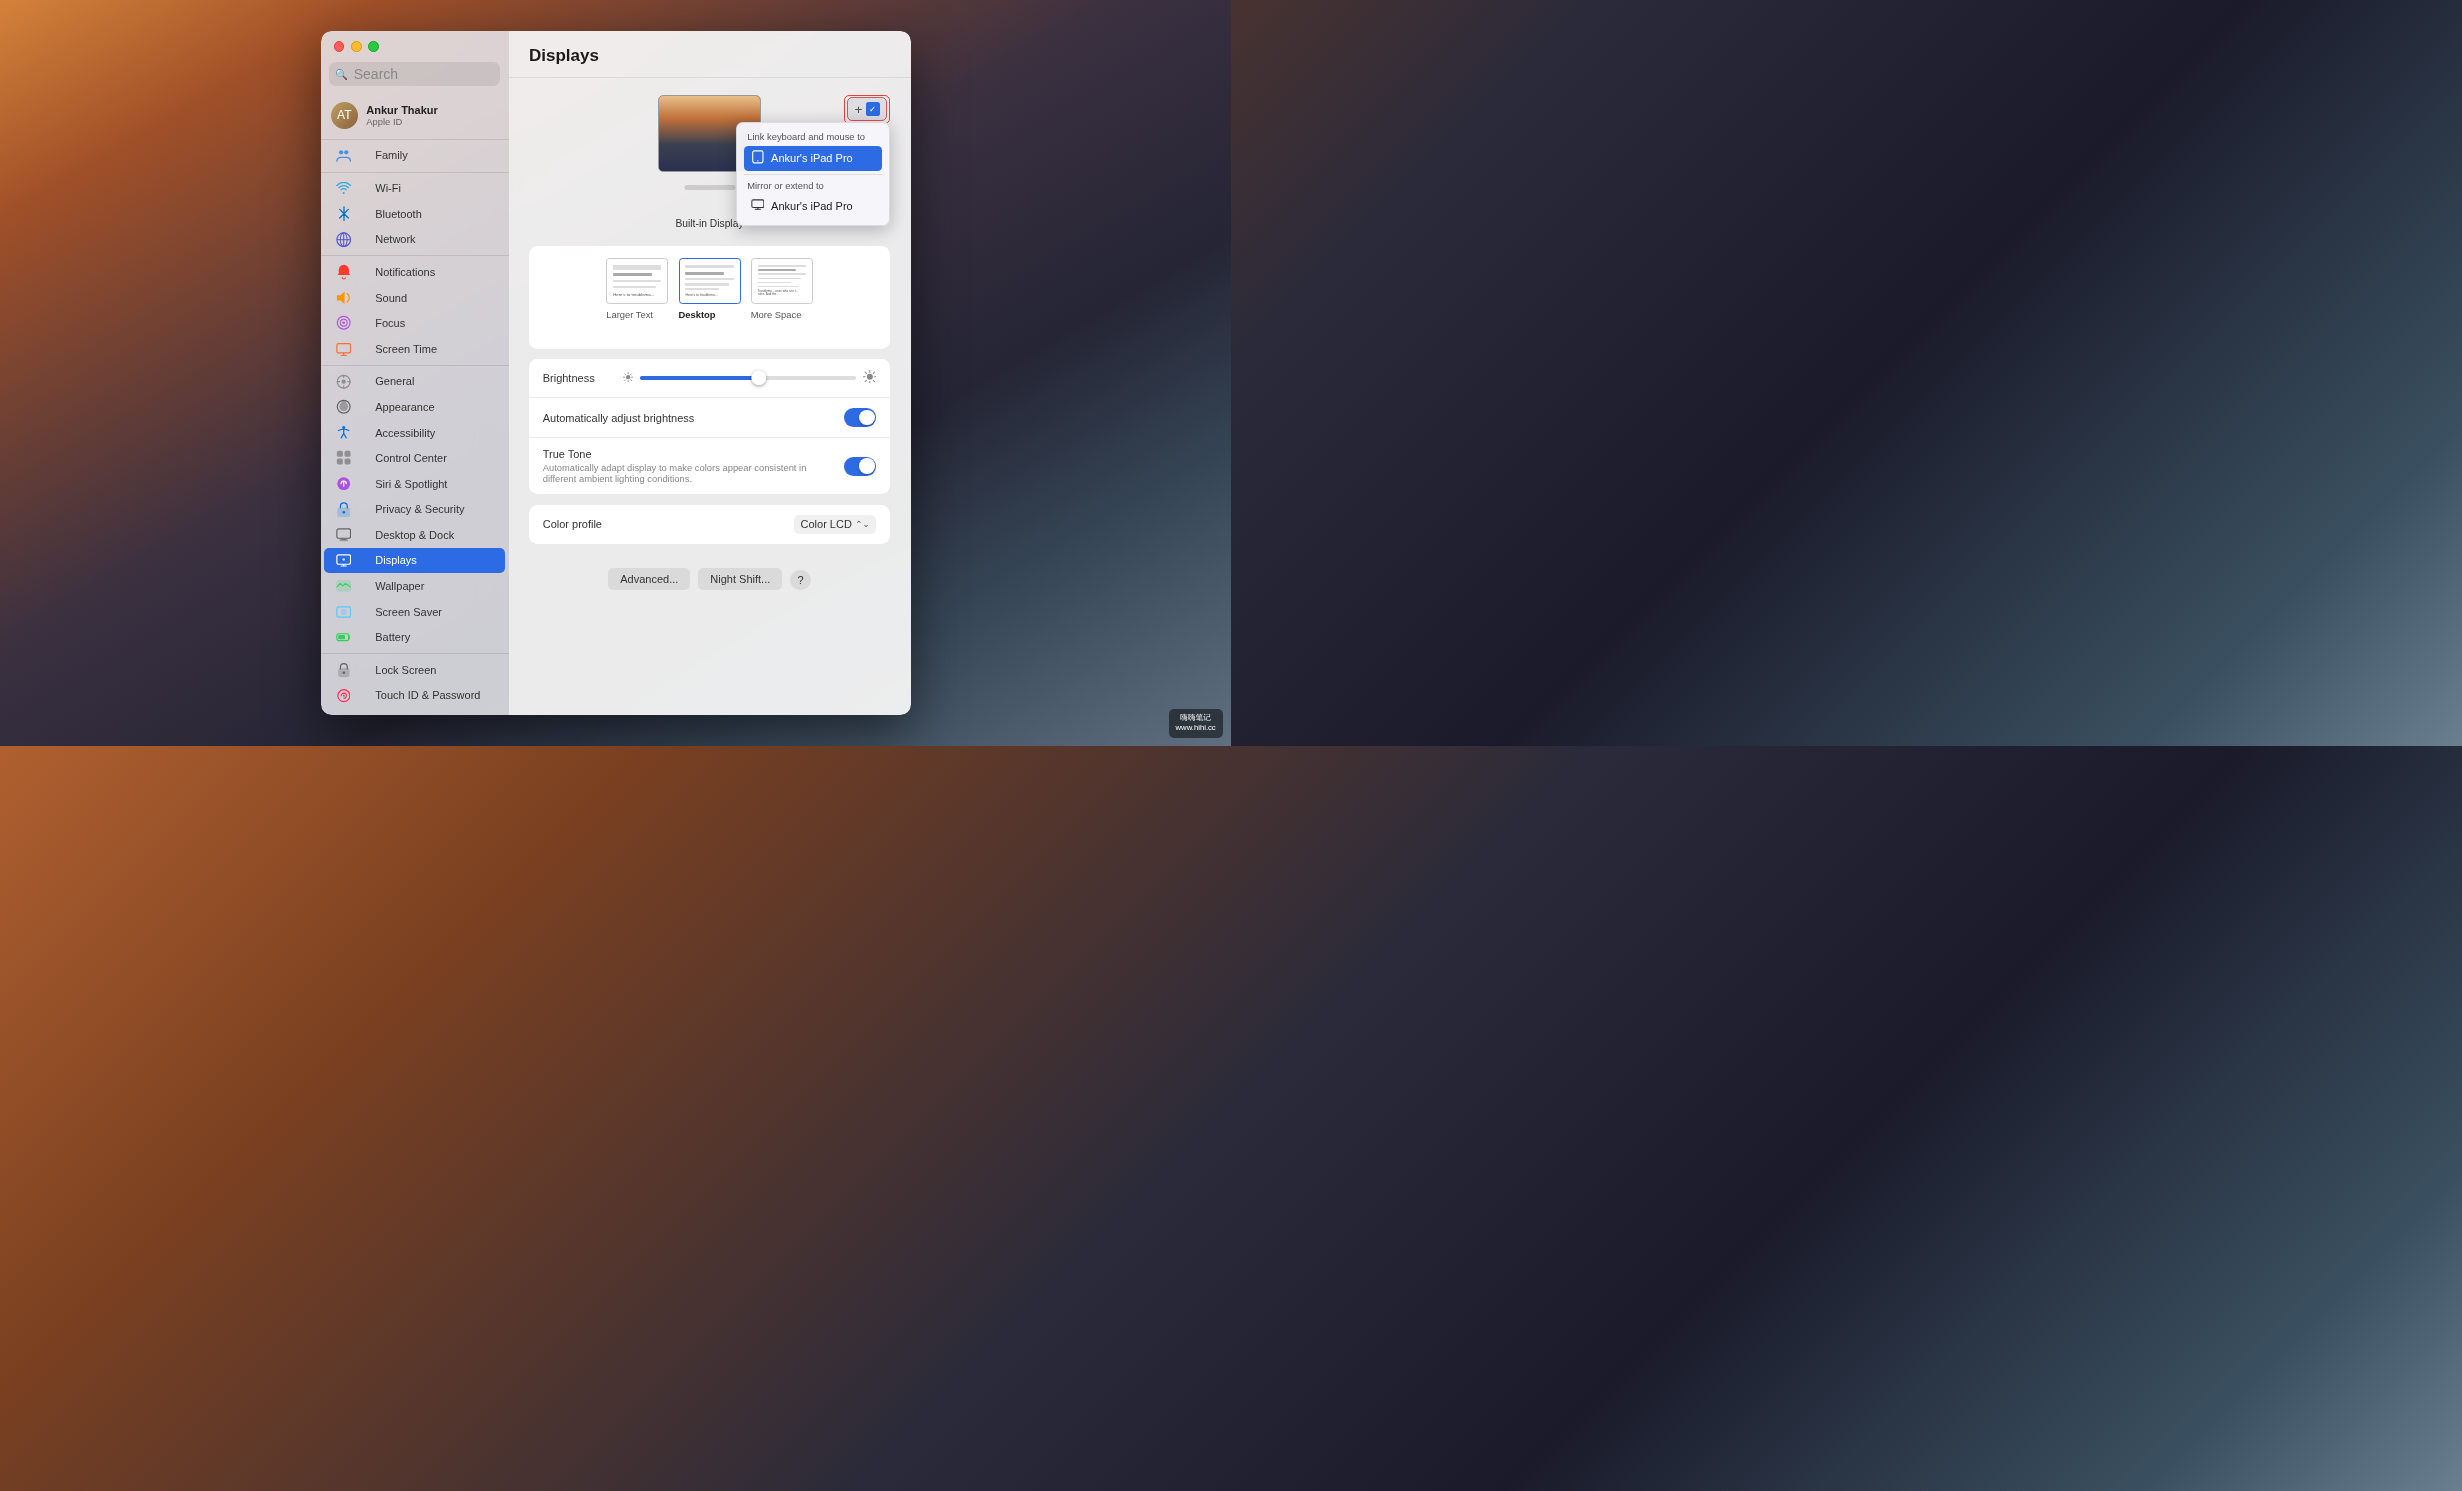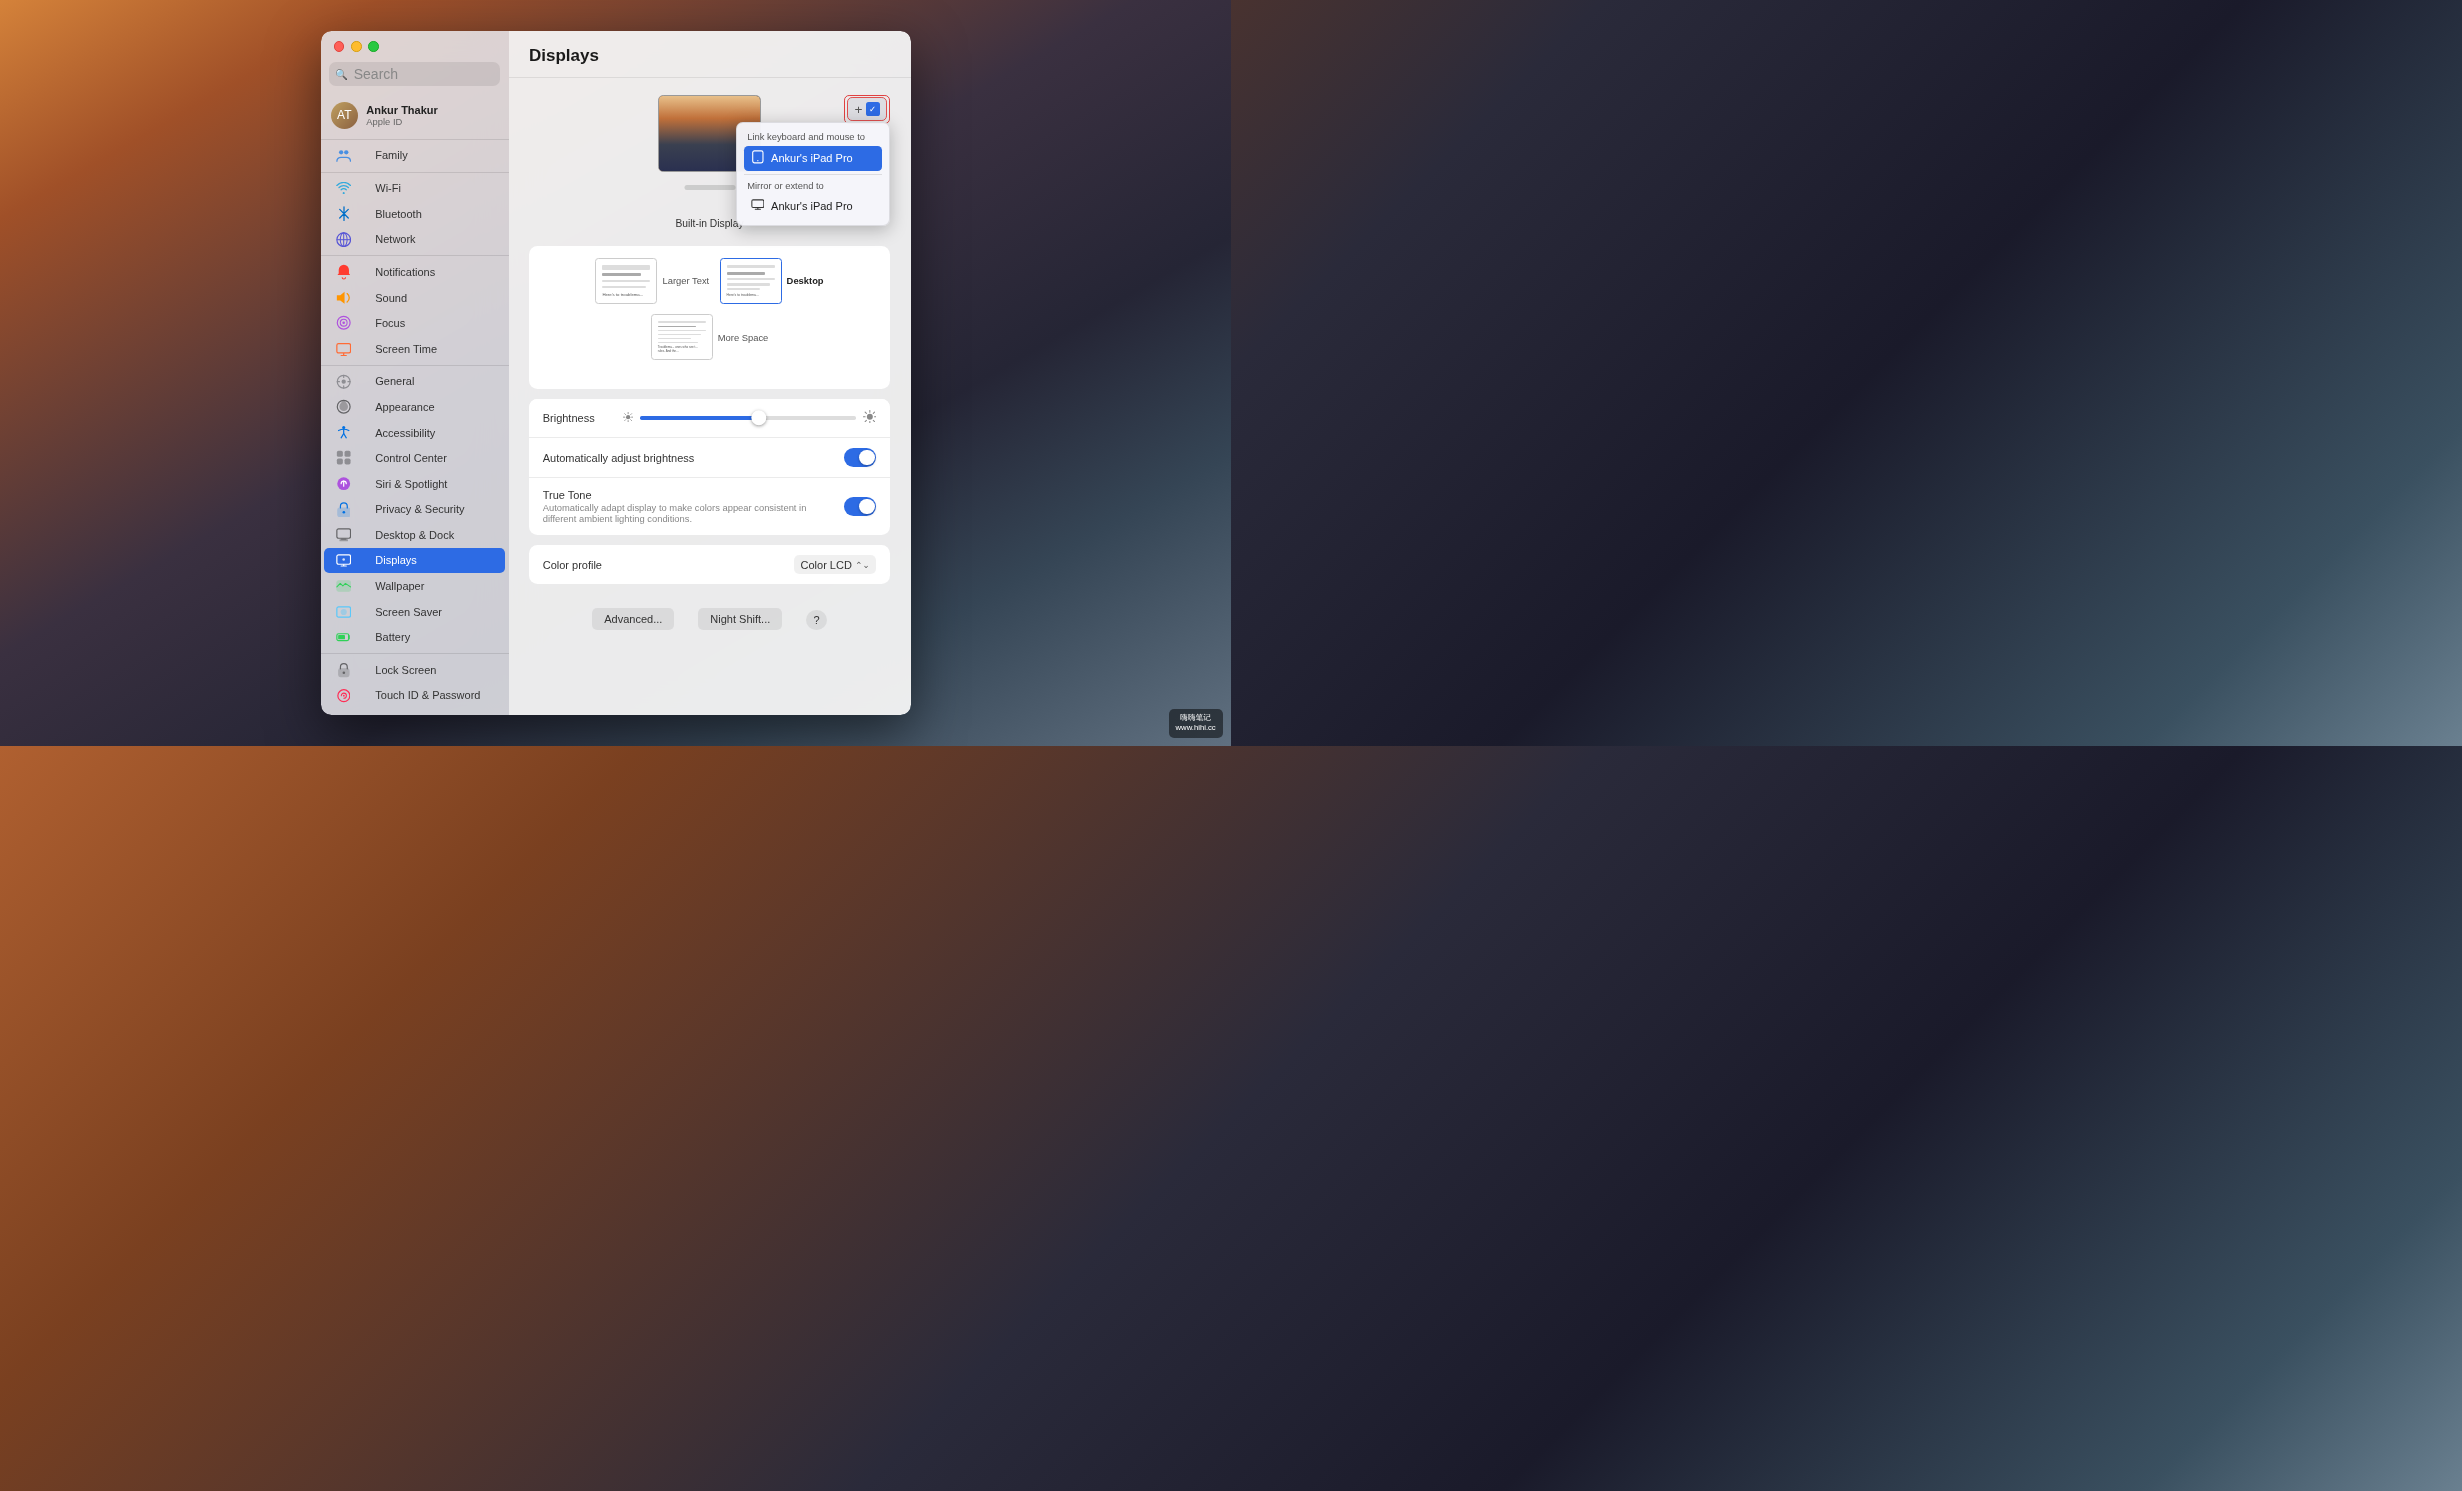--- a/index.html
+++ b/index.html
@@ -254,21 +254,21 @@
     
     .resolution-row {
       display: flex;
       gap: 10.3px;
       justify-content: center;
       margin-bottom: 17px;
       flex-wrap: wrap;
     }
     .resolution-option {
       display: flex;
-      align-items: center;
+      flex-direction: column;
       gap: 5.1px;
       cursor: pointer;
     }
     .resolution-thumb {
       width: 62px;
       height: 46px;
       border-radius: 3.4px;
       border: 1.7px solid #ccc;
       background: white;
       display: flex;
@@ -370,21 +370,21 @@
       border-radius: 5.1px;
       padding: 3.4px 6.8px;
       font-size: 11px;
       color: #333;
       cursor: pointer;
     }
     .select-arrows { font-size: 8.5px; color: #555; }
     
     .bottom-buttons {
       display: flex;
-      gap: 24px;
+      gap: 8px;
       justify-content: center;
       align-items: flex-end;
       padding: 13.7px 0 6.8px 0;
     }
     .btn {
       background: rgba(0,0,0,0.07);
       border: none;
       border-radius: 5.1px;
       padding: 5.1px 12px;
       font-size: 11px;

